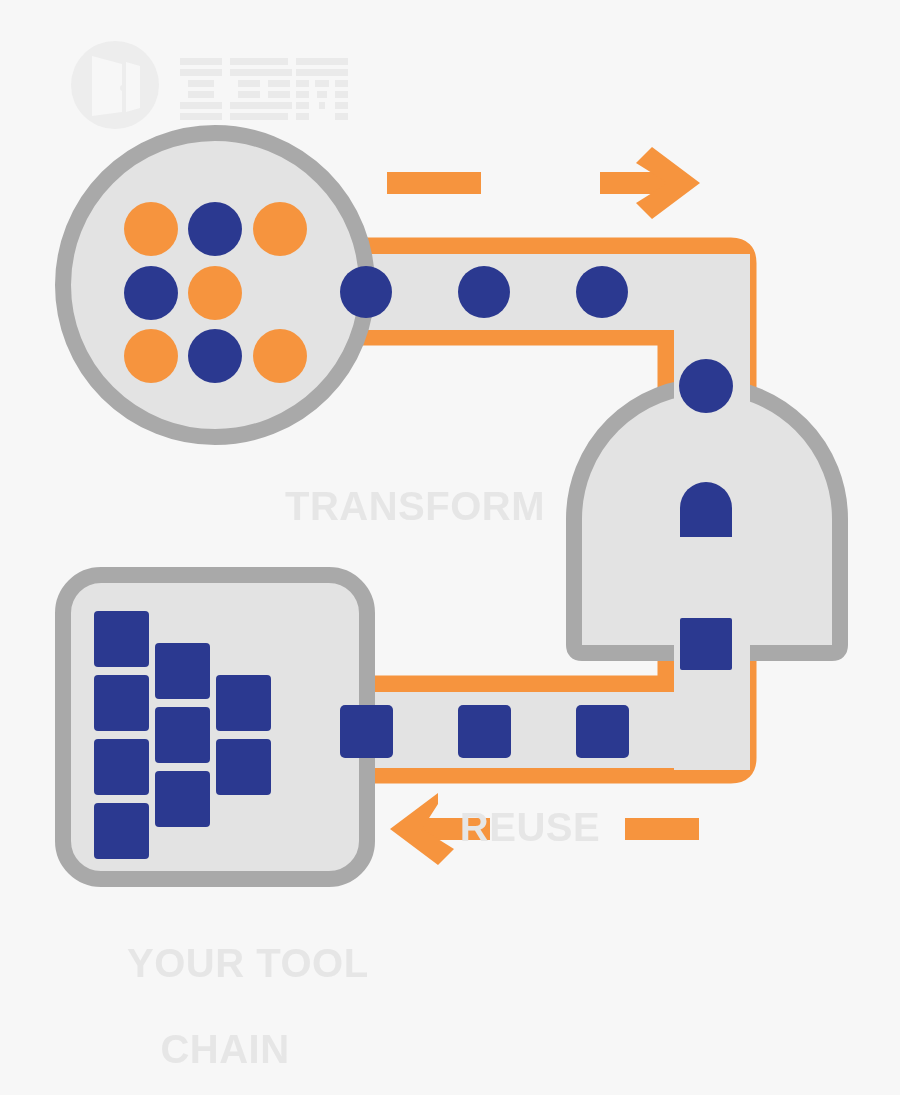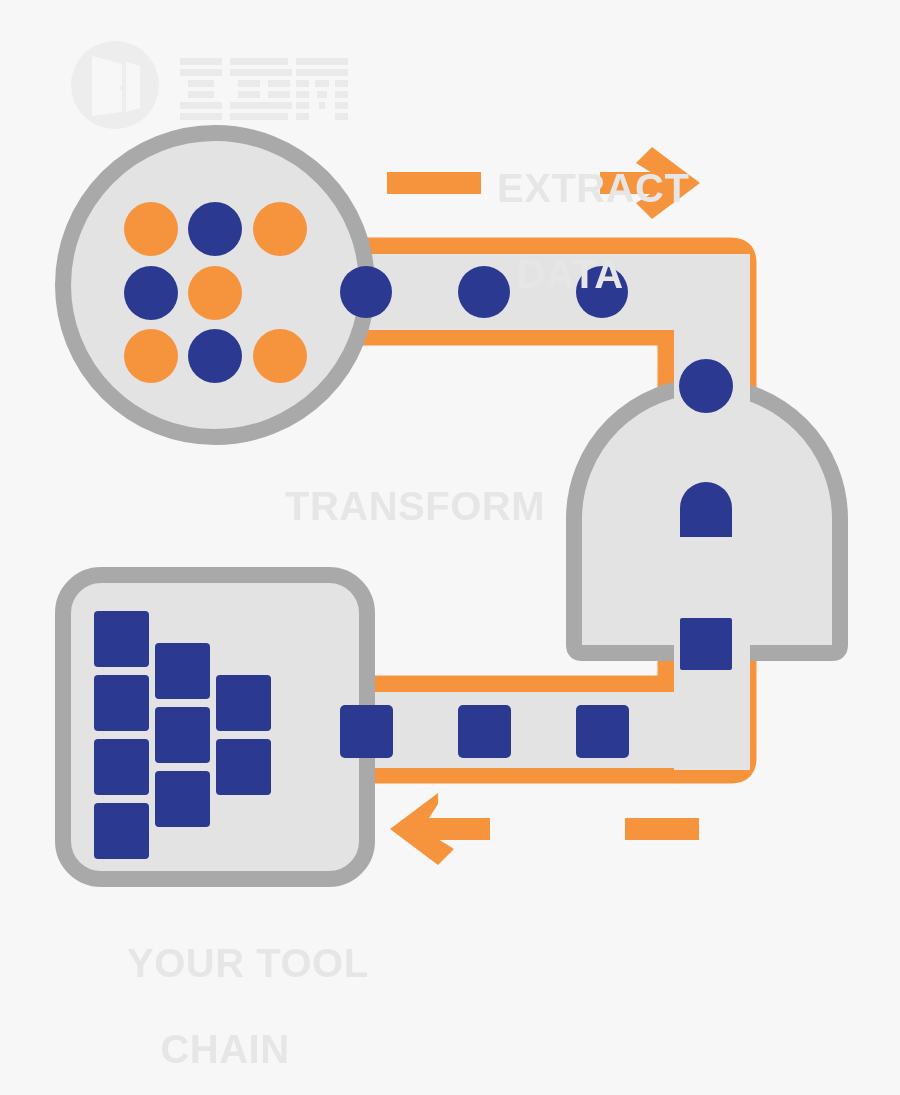--- a/index.html
+++ b/index.html
@@ -229,26 +229,23 @@
       <path d="M 652 147 L 700 183 L 652 219 L 636 203 L 668 183 L 636 163 Z"></path>
     </g>
 
     <g fill="#F6943E">
       <rect x="625" y="818" width="74" height="22"></rect>
       <rect x="418" y="818" width="72" height="22"></rect>
       <path d="M 438 804 L 422 829 L 454 849 L 438 865 L 390 829 L 438 793 Z"></path>
     </g>
   </svg>
 
-  <div class="lbl" id="label-extract-data">
-    <span>EXTRACT</span>
-    <span class="ln2">DATA</span>
-  </div>
 
   <div class="lbl" id="label-transform">TRANSFORM</div>
 
+  <div class="lbl" id="label-reuse">REUSE</div>
 
   <div class="lbl" id="label-tool-chain">
     <span>YOUR TOOL</span>
     <span class="ln2">CHAIN</span>
   </div>
 
 </div>
 
 </body></html>

